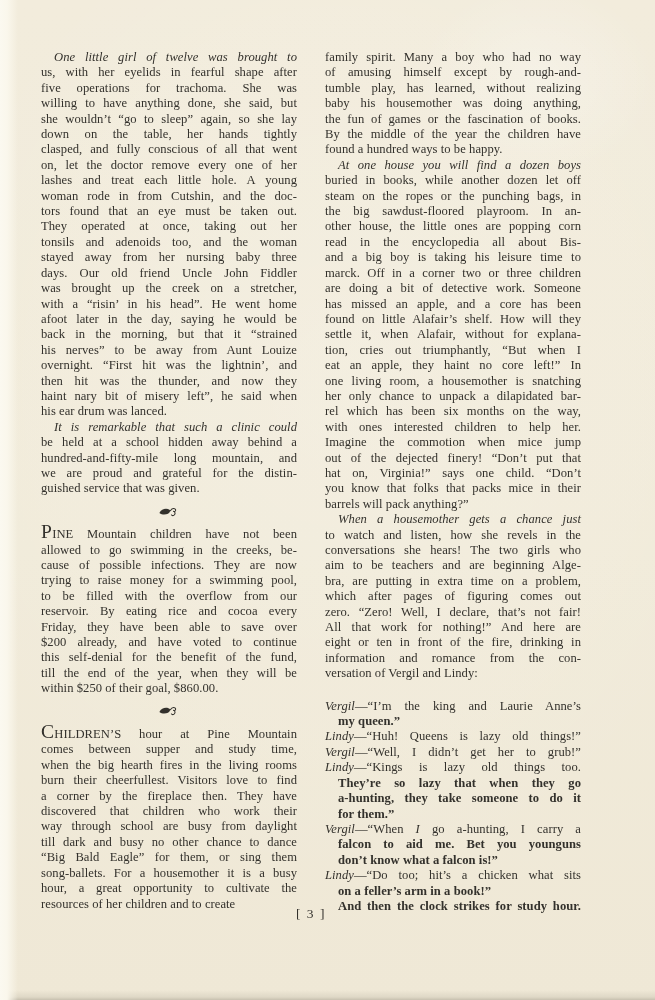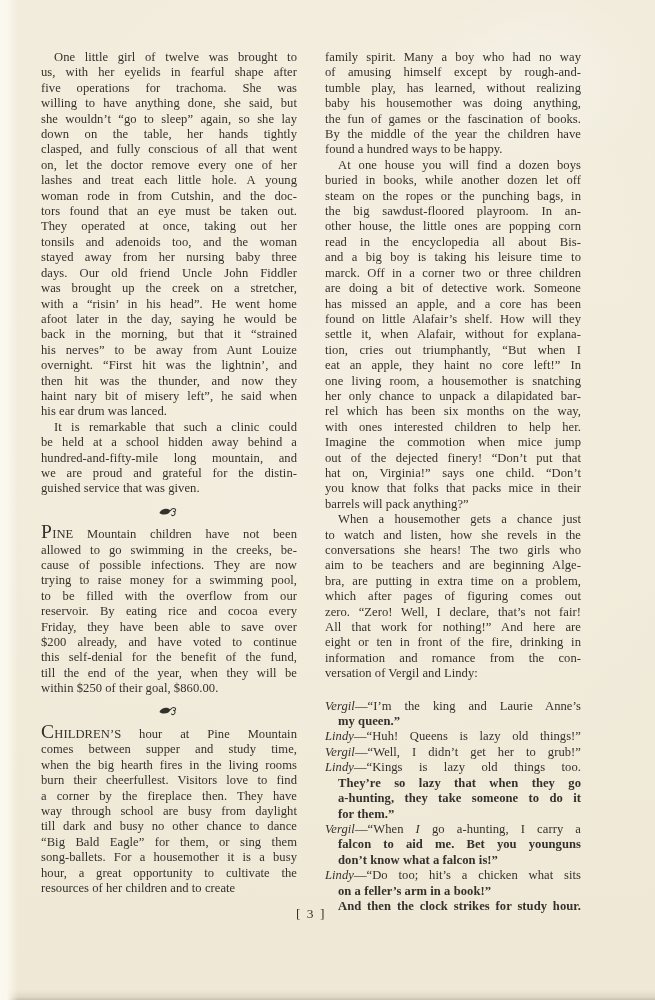--- a/index.html
+++ b/index.html
@@ -16,21 +16,21 @@
   }
   .col{position:absolute;top:50px;width:256px;}
   #col-left{left:41px;}
   #col-right{left:325px;}
   .line{
     font-size:12.6px;line-height:15.4px;
     text-align:justify;text-align-last:justify;
     letter-spacing:.05px;
   }
   .line.last{text-align-last:left;}
-  .para.indent .line:first-child{text-indent:13px;}
+  .para.indent .line:first-child{text-indent:13px;font-style:italic;}
   .line.hang{padding-left:13px;font-weight:bold;}
   .dlg-first{margin-top:17px;}
   .initial{font-size:19.5px;line-height:1;letter-spacing:.3px;}
   .ornament{height:15.4px;margin:5px 0 5px 0;text-align:center;}
   .ornament svg{vertical-align:middle;}
   .page-number{
     position:absolute;left:41px;width:540px;top:906px;
     text-align:center;font-size:13.5px;letter-spacing:1.5px;
   }
   i{font-style:italic;}
@@ -98,20 +98,21 @@
           <path d="M1.5,7.5 C4,2.5 10.5,1.5 13.5,5 C12,9.5 5.5,10.5 1.5,7.5 Z" fill="#33312c"></path>
           <path d="M13.5,5 c2,-3.2 5.2,-2.8 5.7,-1 c0.4,1.6 -1.3,2.4 -2.6,1.7 c1.9,0.4 2.6,2.3 1.4,3.8 c-1,1.2 -2.8,1.2 -3.4,0.1" fill="none" stroke="#33312c" stroke-width="1.1" stroke-linecap="round"></path>
         </svg></div>
       <div>
         <div class="para">
           <div class="line"><span class="initial">C</span>HILDREN’S hour at Pine Mountain</div>
           <div class="line">comes between supper and study time,</div>
           <div class="line">when the big hearth fires in the living rooms</div>
           <div class="line">burn their cheerfullest. Visitors love to find</div>
           <div class="line">a corner by the fireplace then. They have</div>
+          <div class="line">discovered that children who work their</div>
           <div class="line">way through school are busy from daylight</div>
           <div class="line">till dark and busy no other chance to dance</div>
           <div class="line">“Big Bald Eagle” for them, or sing them</div>
           <div class="line">song-ballets. For a housemother it is a busy</div>
           <div class="line">hour, a great opportunity to cultivate the</div>
           <div class="line last">resources of her children and to create</div>
         </div>
       </div>
     </div>
   <div class="col" id="col-right">

